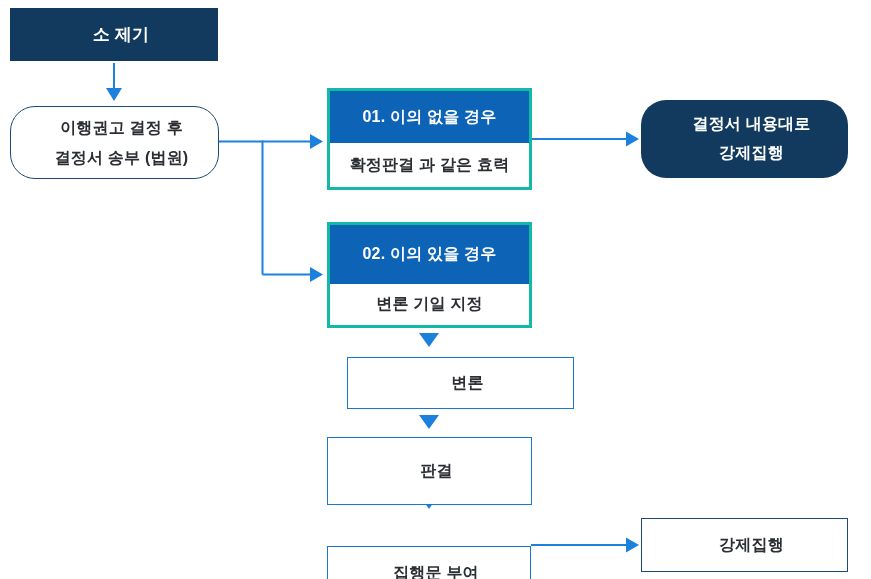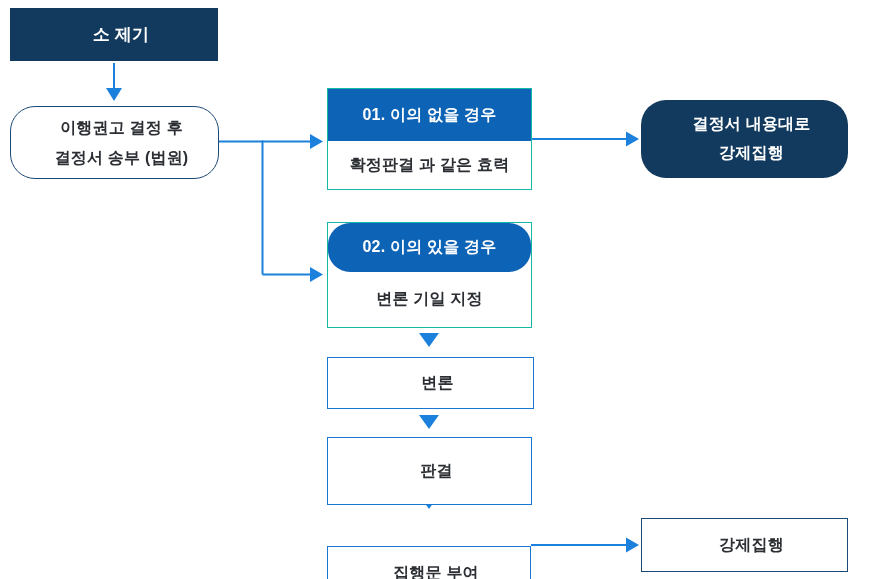--- a/index.html
+++ b/index.html
@@ -40,21 +40,21 @@
   }
   .node.outline-blue {
     background: #ffffff;
     border: 1px solid #1777d2;
   }
   .two-line { line-height: 1.85; border-radius: 25px; }
   
   .branch {
     position: absolute;
     box-sizing: border-box;
-    border: 1px solid #14b8a6;
+    border: 3px solid #14b8a6;
     background: #ffffff;
     display: flex;
     flex-direction: column;
   }
   .branch .hd {
     background: #0d63b5;
     color: #ffffff;
     font-weight: bold;
     font-size: 16px;
     display: flex;
@@ -78,22 +78,22 @@
     top: 0;
     pointer-events: none;
   }
   
   #lawsuit          { left: 10px;  top: 8px;   width: 208px; height: 53px; font-size: 17px; }
   #recommendation   { left: 10px;  top: 106px; width: 209px; height: 73px; }
   #branch01         { left: 327px; top: 88px;  width: 205px; height: 102px; }
   #branch01 .hd     { height: 52px; }
   #enforce-decision { left: 641px; top: 100px; width: 207px; height: 78px; line-height: 1.8; }
   #branch02         { left: 327px; top: 222px; width: 205px; height: 106px; }
-  #branch02 .hd     { height: 49px; border-radius: 22px; }
-  #pleading         { left: 327px; top: 357px; width: 207px; height: 52px; }
+  #branch02 .hd     { height: 59px; }
+  #pleading         { left: 347px; top: 357px; width: 227px; height: 52px; }
   #judgment         { left: 327px; top: 437px; width: 205px; height: 68px; }
   #writ             { left: 327px; top: 546px; width: 204px; height: 54px; }
   #enforcement      { left: 641px; top: 518px; width: 207px; height: 54px; }
 </style>
 </head>
 <body>
 
 <div id="canvas">
 
   <svg id="connectors" width="871" height="579" viewBox="0 0 871 579">

